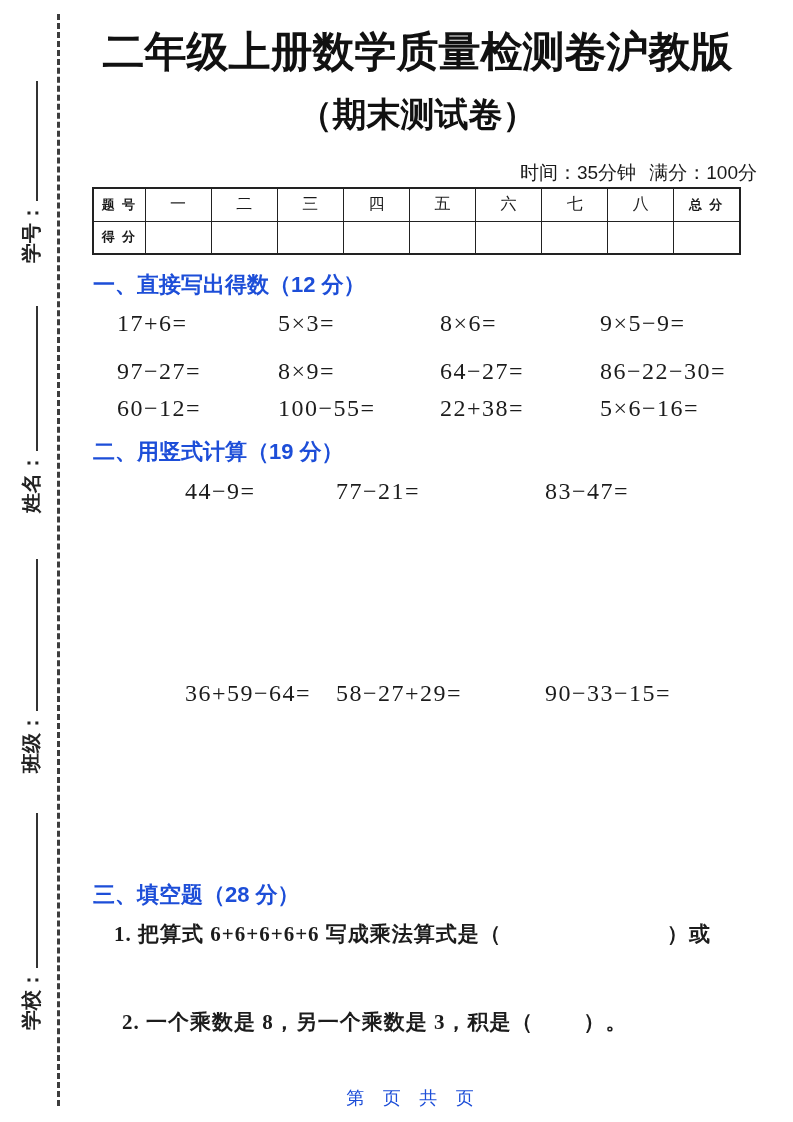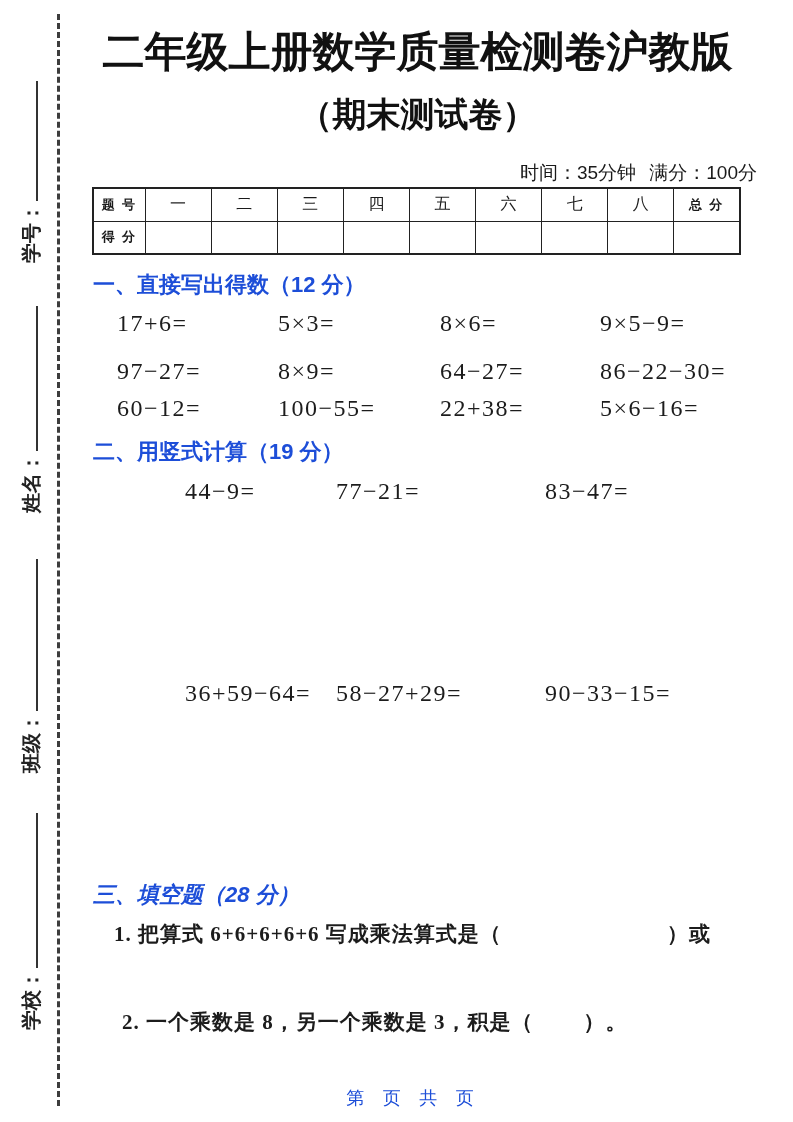--- a/index.html
+++ b/index.html
@@ -97,21 +97,21 @@
     position: absolute;
     left: 93px;
     font-family: "Liberation Sans", sans-serif;
     font-weight: 800;
     font-size: 22px;
     color: #1d4ed8;
     white-space: nowrap;
   }
   .h-s1 { top: 270px; }
   .h-s2 { top: 437px; }
-  .h-s3 { top: 880px; font-style: italic; }
+  .h-s3 { top: 880px; }
 
   .prob-row { position: absolute; height: 30px; }
   .prob {
     position: absolute;
     font-family: "Liberation Serif", serif;
     font-size: 24px;
     letter-spacing: 1.5px;
     color: #1c1c1c;
     white-space: nowrap;
   }

